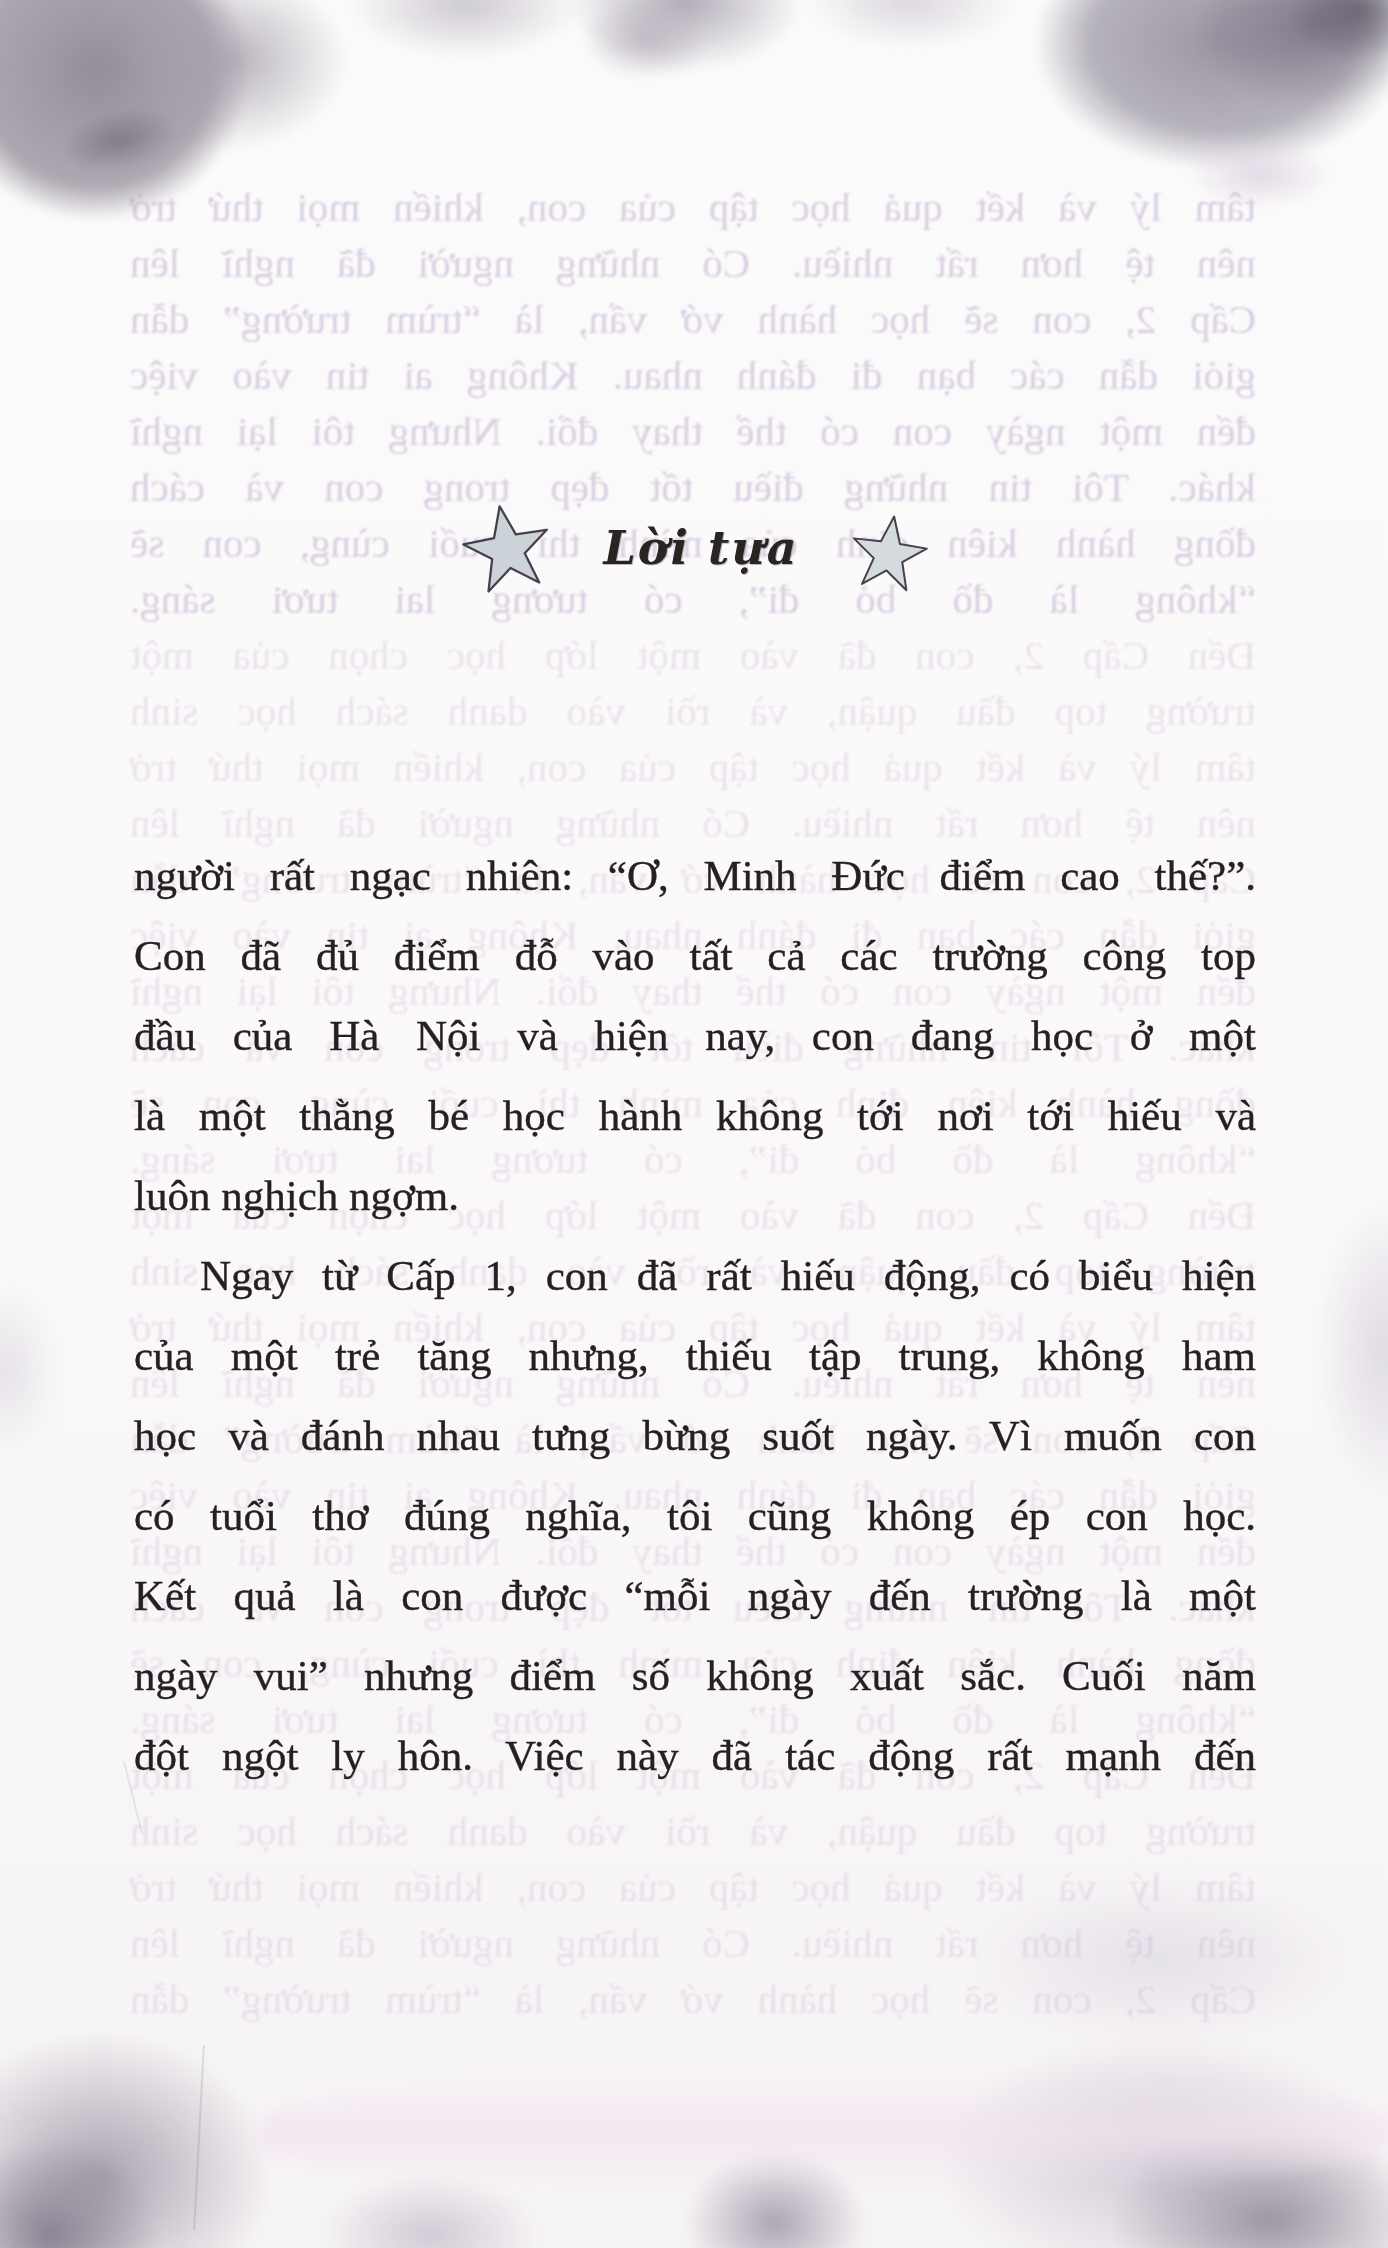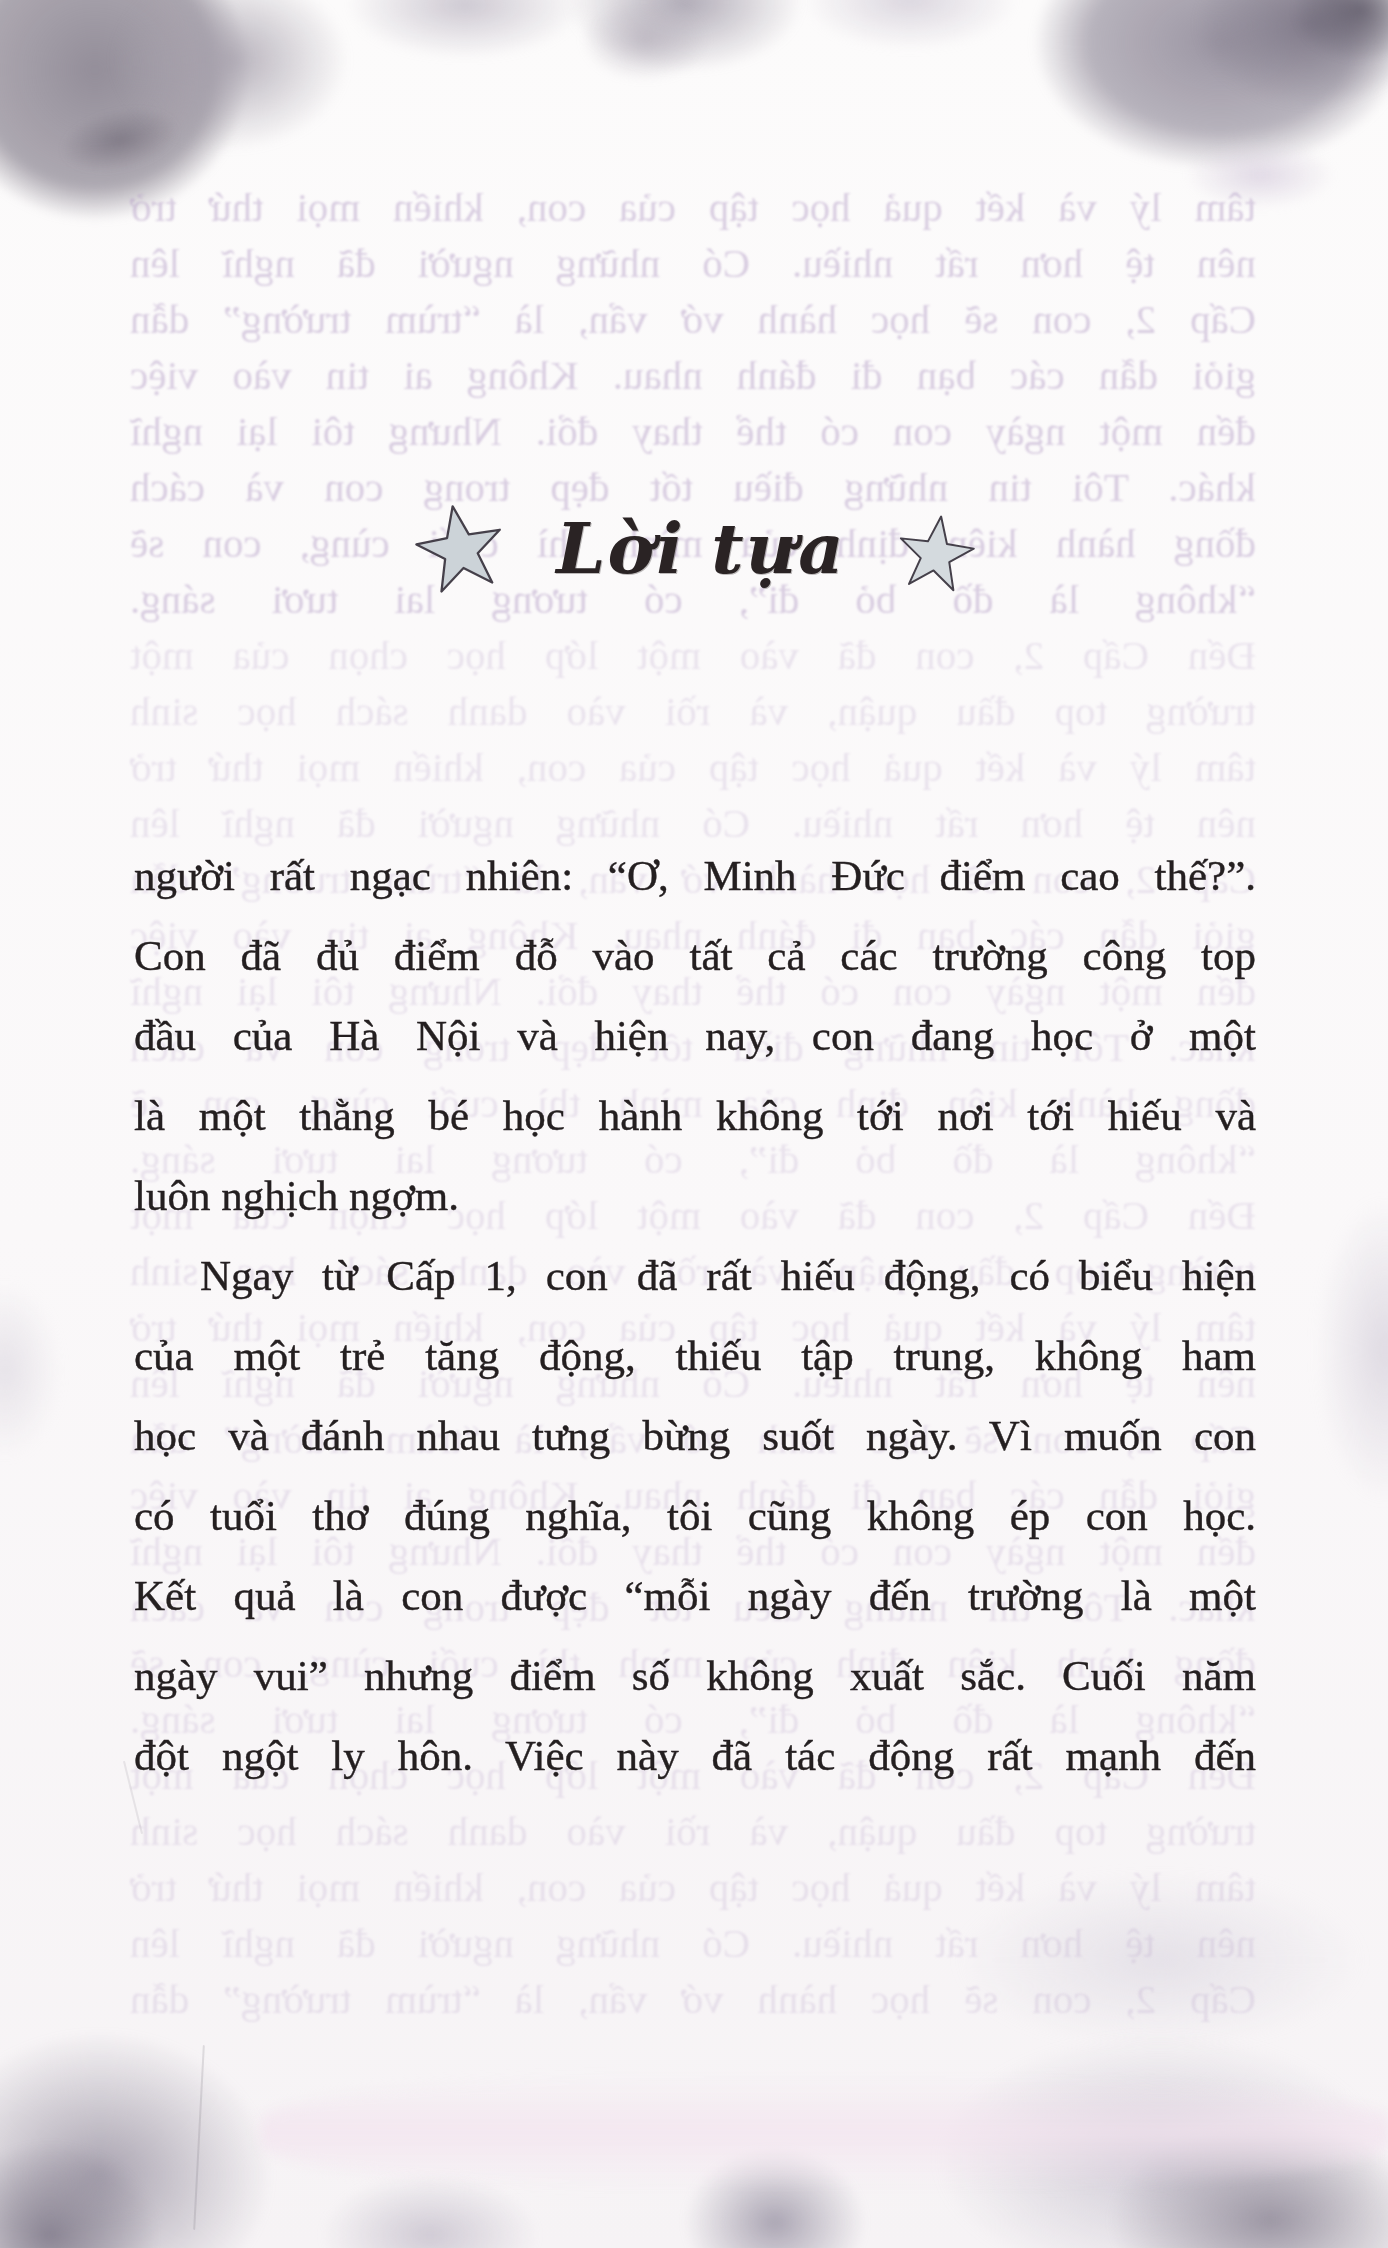--- a/index.html
+++ b/index.html
@@ -43,21 +43,21 @@
     filter:blur(1px);
     white-space:nowrap;overflow:hidden;
   }
   
   .title-row{
     position:absolute;left:134px;top:468px;width:1122px;height:160px;
     display:flex;align-items:center;justify-content:center;gap:38px;
   }
   .page-title{
     margin:12px;font-family:"DejaVu Serif","Liberation Serif",serif;
-    font-style:italic;font-weight:bold;font-size:70px;color:#2a2324;
+    font-style:italic;font-weight:bold;font-size:46px;color:#2a2324;
     letter-spacing:2px;
     text-shadow:1px 1px 0 rgba(42,35,36,.3);
   }
   .star{flex:0 0 auto;}
   .star.left{transform:rotate(-10deg);}
   .star.right{transform:rotate(8deg);margin-top:10px;}
   
   .body-text{
     position:absolute;left:134px;top:838px;width:1122px;
     color:#241f20;font-size:43px;
@@ -144,21 +144,21 @@
     </svg>
   </div>
 
   <div class="body-text">
       <div class="text-line">người rất ngạc nhiên: “Ơ, Minh Đức điểm cao thế?”.</div>
       <div class="text-line">Con đã đủ điểm đỗ vào tất cả các trường công top</div>
       <div class="text-line">đầu của Hà Nội và hiện nay, con đang học ở một</div>
       <div class="text-line">là một thằng bé học hành không tới nơi tới hiếu và</div>
       <div class="text-line nj">luôn nghịch ngợm.</div>
       <div class="text-line ind">Ngay từ Cấp 1, con đã rất hiếu động, có biểu hiện</div>
-      <div class="text-line">của một trẻ tăng động, thiếu tập trung, không ham</div>
+      <div class="text-line">của một trẻ tăng nhưng, thiếu tập trung, không ham</div>
       <div class="text-line">học và đánh nhau tưng bừng suốt ngày. Vì muốn con</div>
       <div class="text-line">có tuổi thơ đúng nghĩa, tôi cũng không ép con học.</div>
       <div class="text-line">Kết quả là con được “mỗi ngày đến trường là một</div>
       <div class="text-line">ngày vui” nhưng điểm số không xuất sắc. Cuối năm</div>
       <div class="text-line">đột ngột ly hôn. Việc này đã tác động rất mạnh đến</div>
     </div>
 
   <div class="crease" id="crease1"></div>
   <div class="crease" id="crease2"></div>
 

